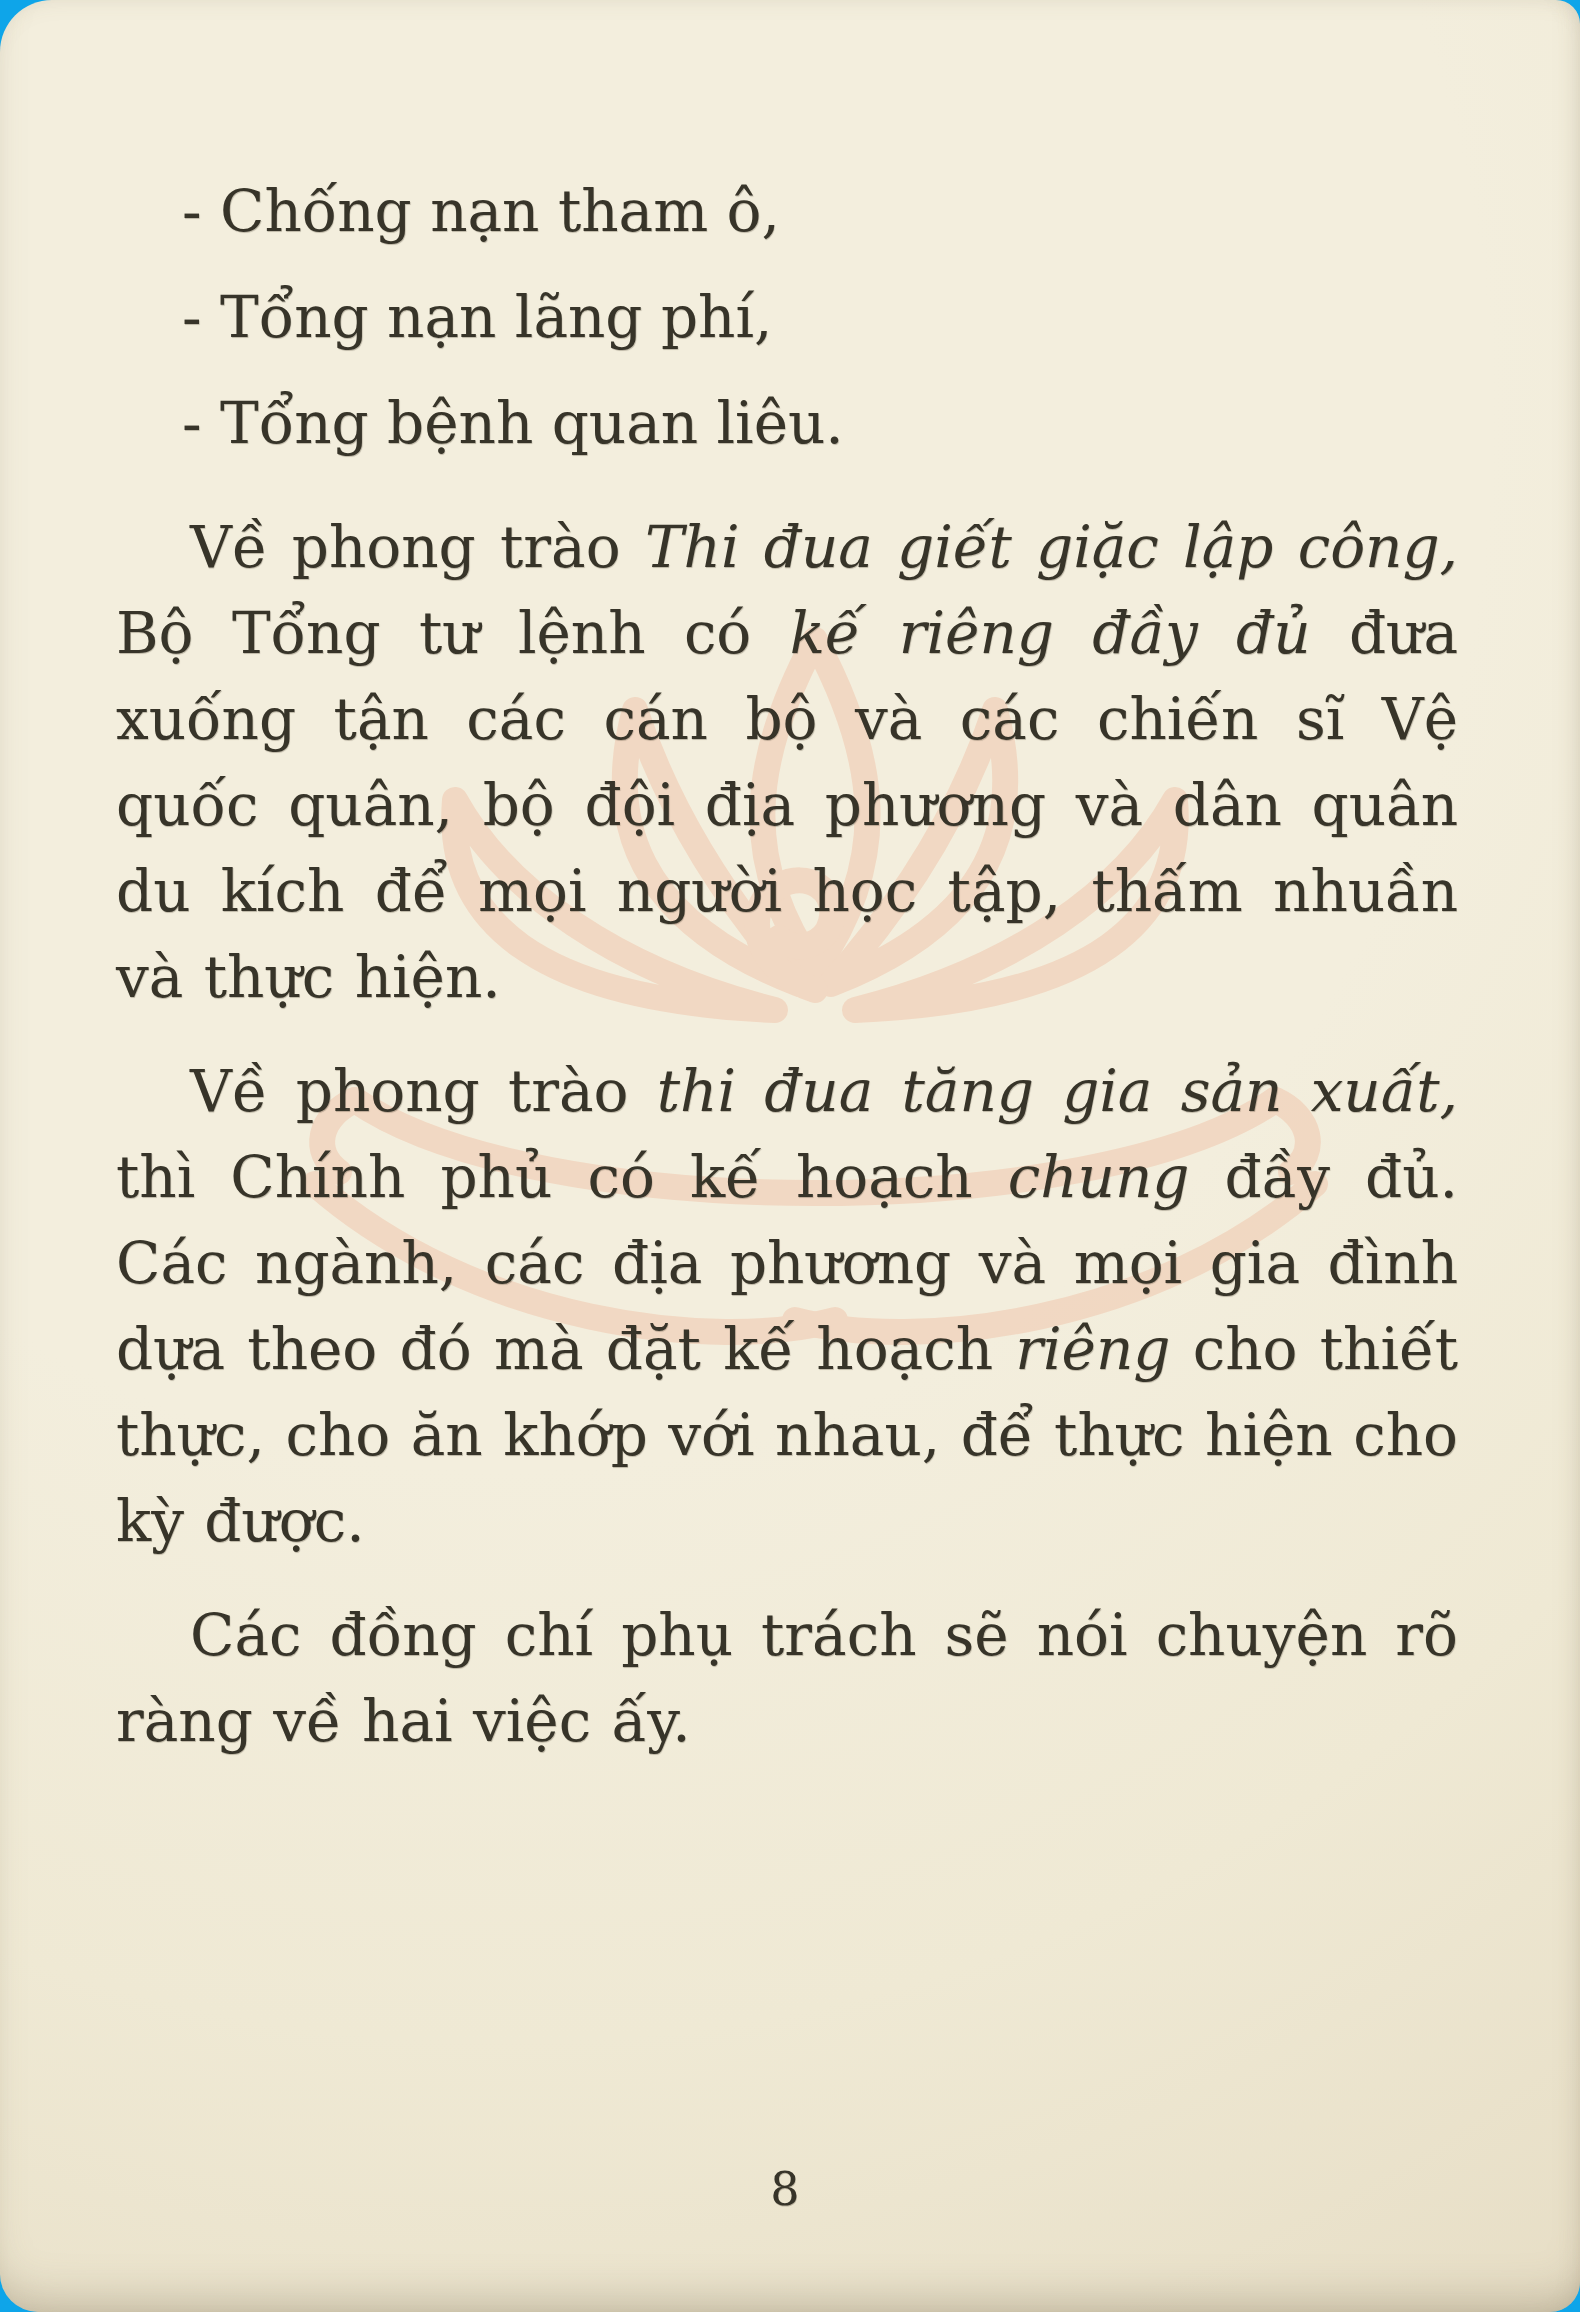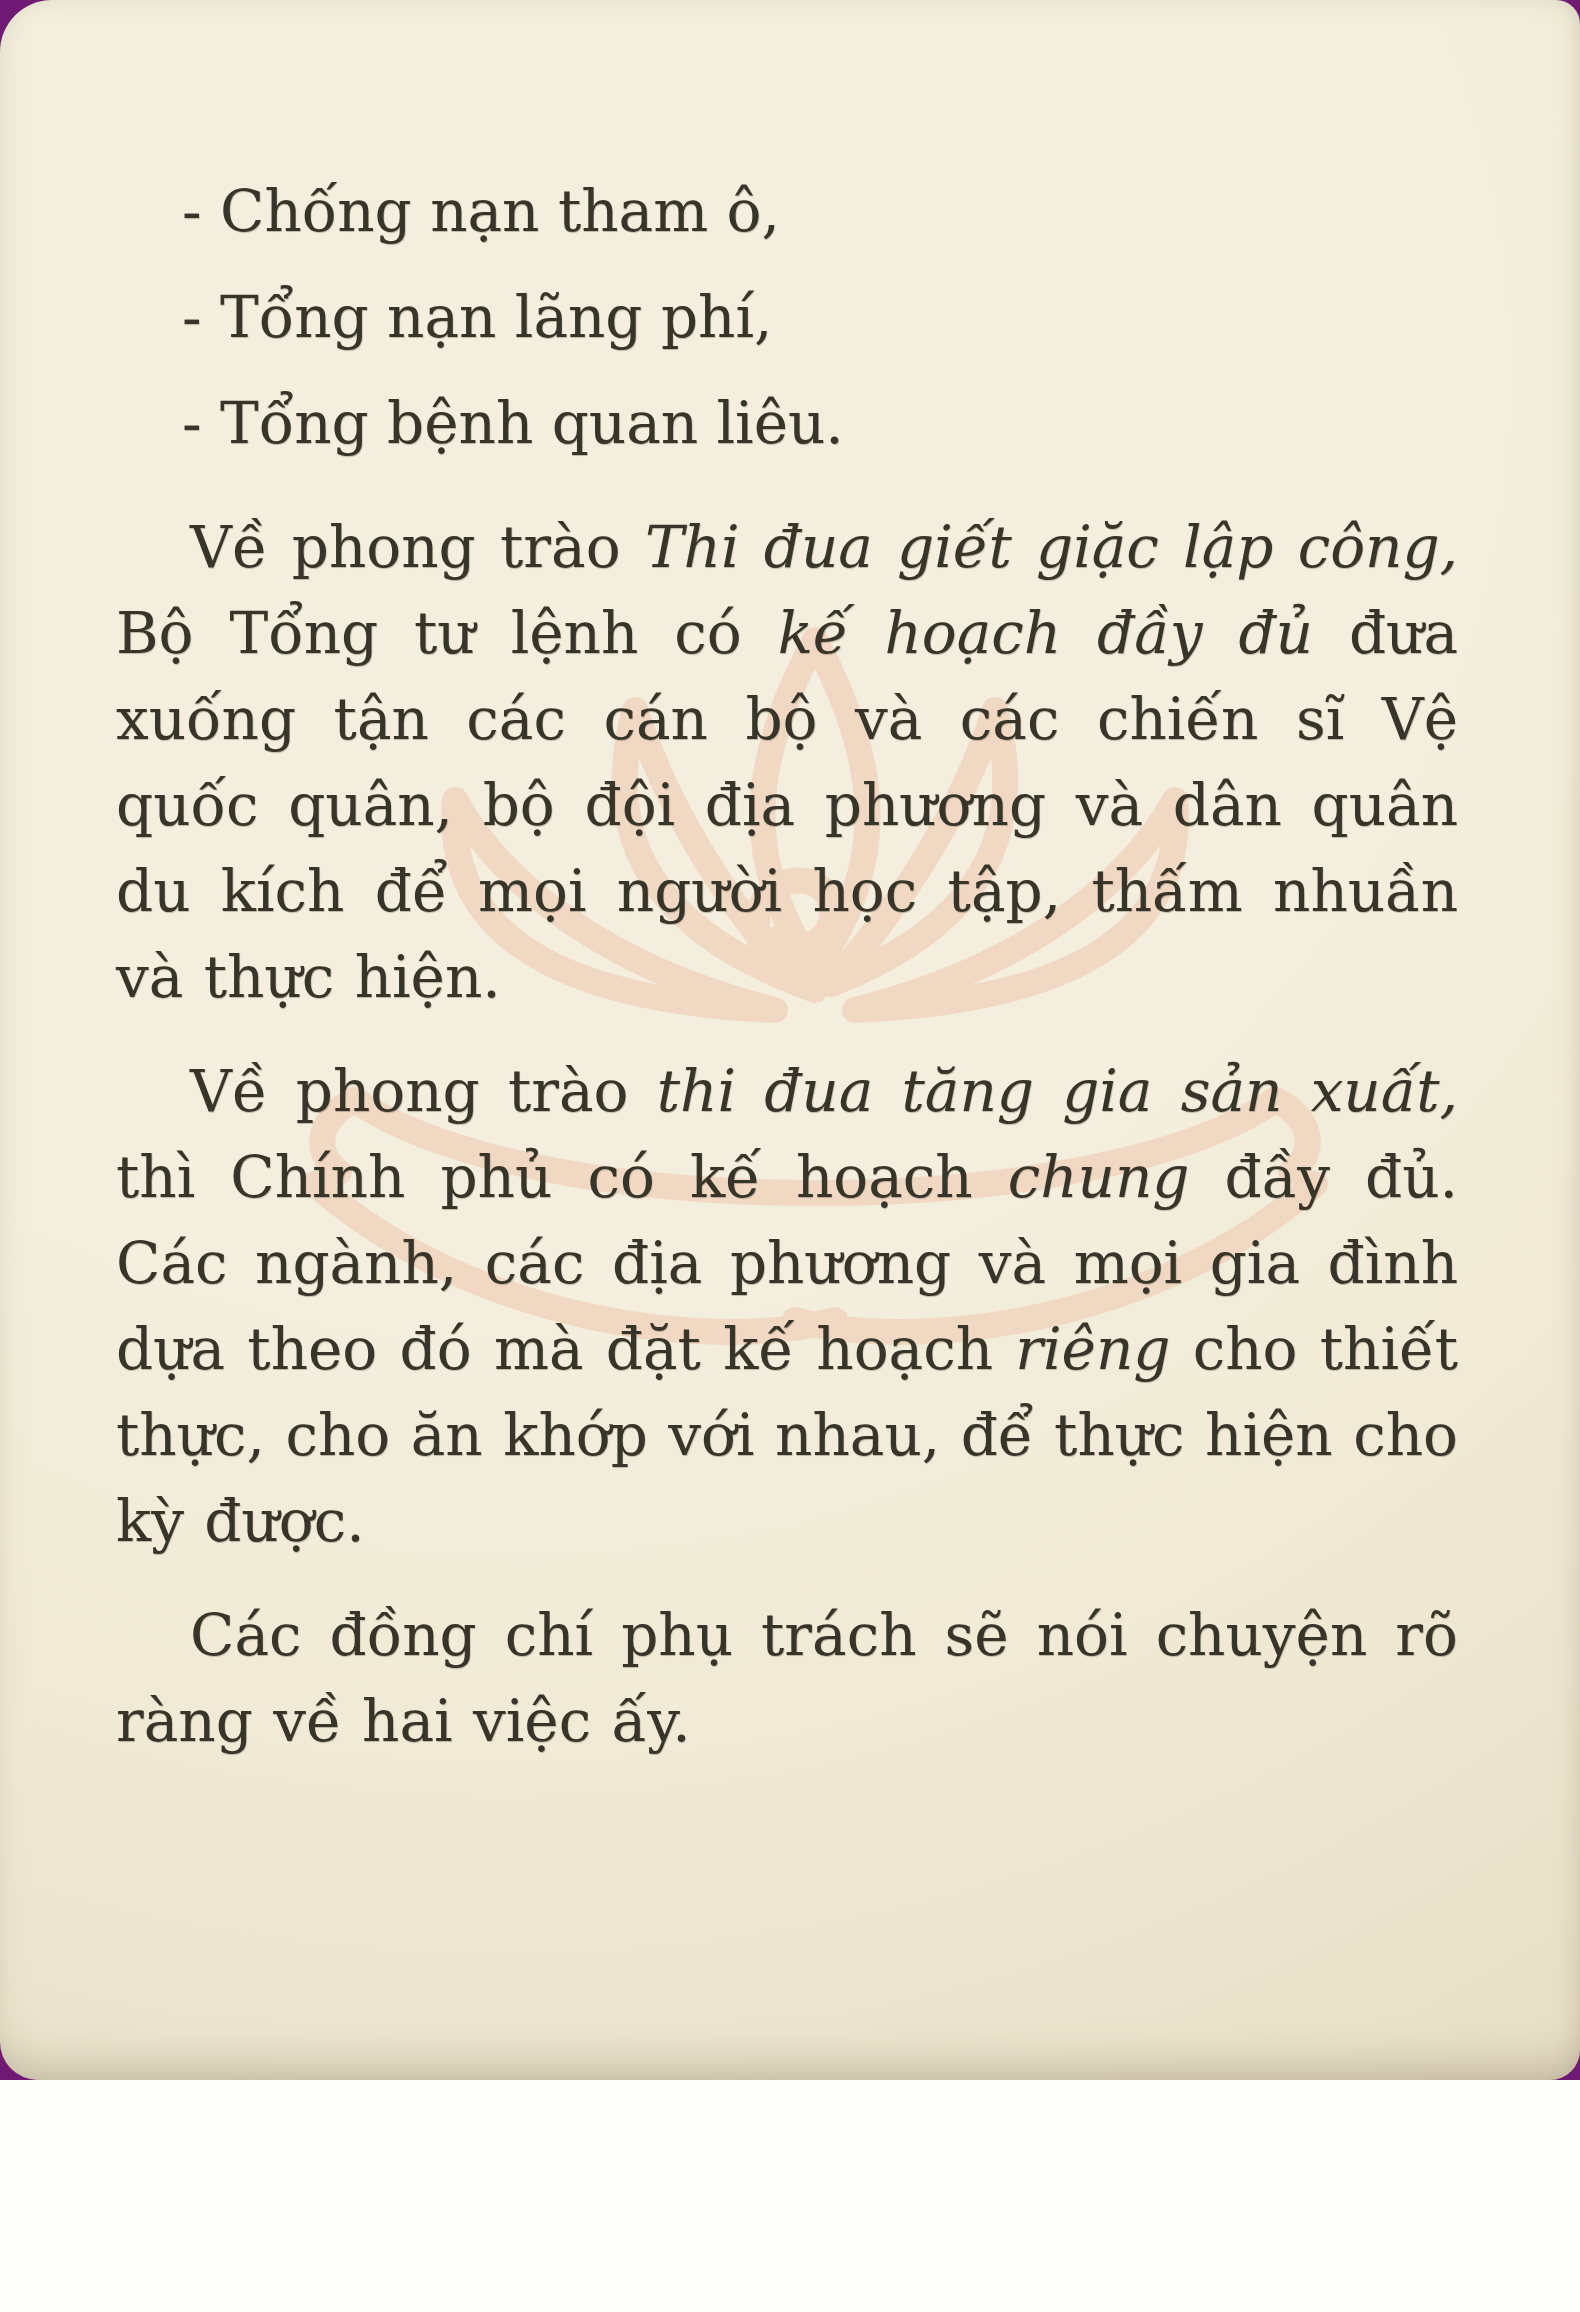--- a/index.html
+++ b/index.html
@@ -1,19 +1,19 @@
 <!DOCTYPE html>
 <html style="--paper: #f3eedd; --paper-mid: #efe9d4; --paper-edge: #e7dec6; --ink: #373429; --watermark: #f0c7ae;"><head>
 <meta charset="utf-8">
 <style>
   html,body{margin:0;padding:0;background:#fdfdfa;}
   .stage{
-    position:relative;width:1580px;height:2080px;overflow:hidden;
+    position:relative;width:1580px;height:2312px;overflow:hidden;
     font-family:"DejaVu Serif","Liberation Serif",serif;
-    background:#701a75;
+    background:#0ea5e9;
   }
   .page{
     position:absolute;inset:0;
     border-radius:52px 24px 30px 38px;
     background:
       radial-gradient(130% 95% at 32% 18%, var(--paper) 0%, var(--paper) 48%, var(--paper-mid) 74%, var(--paper-edge) 100%);
     box-shadow:
       inset 0 -30px 46px -22px rgba(118,104,78,.38),
       inset 0 12px 30px -22px rgba(118,104,78,.22),
       inset -14px 0 30px -24px rgba(118,104,78,.25);
@@ -59,21 +59,21 @@
       <path d="M520,290 c18,8 22,26 8,36"></path>
     </svg>
 
     <div class="content">
       <div class="list">
         <div class="list-item">- Chống nạn tham ô,</div>
         <div class="list-item">- Tổng nạn lãng phí,</div>
         <div class="list-item">- Tổng bệnh quan liêu.</div>
       </div>
       <div id="paragraphs-host">
-          <p class="para"><span class="">Về phong trào </span><span class="it">Thi đua giết giặc lập công,</span><span class=""> Bộ Tổng tư lệnh có </span><span class="it">kế hoạch đầy đủ</span><span class=""> đưa xuống tận các cán bộ và các chiến sĩ Vệ quốc quân, bộ đội địa phương và dân quân du kích để mọi người học tập, thấm nhuần và thực hiện.</span></p>
+          <p class="para"><span class="">Về phong trào </span><span class="it">Thi đua giết giặc lập công,</span><span class=""> Bộ Tổng tư lệnh có </span><span class="it">kế riêng đầy đủ</span><span class=""> đưa xuống tận các cán bộ và các chiến sĩ Vệ quốc quân, bộ đội địa phương và dân quân du kích để mọi người học tập, thấm nhuần và thực hiện.</span></p>
           <p class="para"><span class="">Về phong trào </span><span class="it">thi đua tăng gia sản xuất,</span><span class=""> thì Chính phủ có kế hoạch </span><span class="it">chung</span><span class=""> đầy đủ. Các ngành, các địa phương và mọi gia đình dựa theo đó mà đặt kế hoạch </span><span class="it">riêng</span><span class=""> cho thiết thực, cho ăn khớp với nhau, để thực hiện cho kỳ được.</span></p>
           <p class="para"><span class="">Các đồng chí phụ trách sẽ nói chuyện rõ ràng về hai việc ấy.</span></p>
         </div>
     </div>
 
     <div class="page-number">8</div>
 
   </div>
 </div>
 

